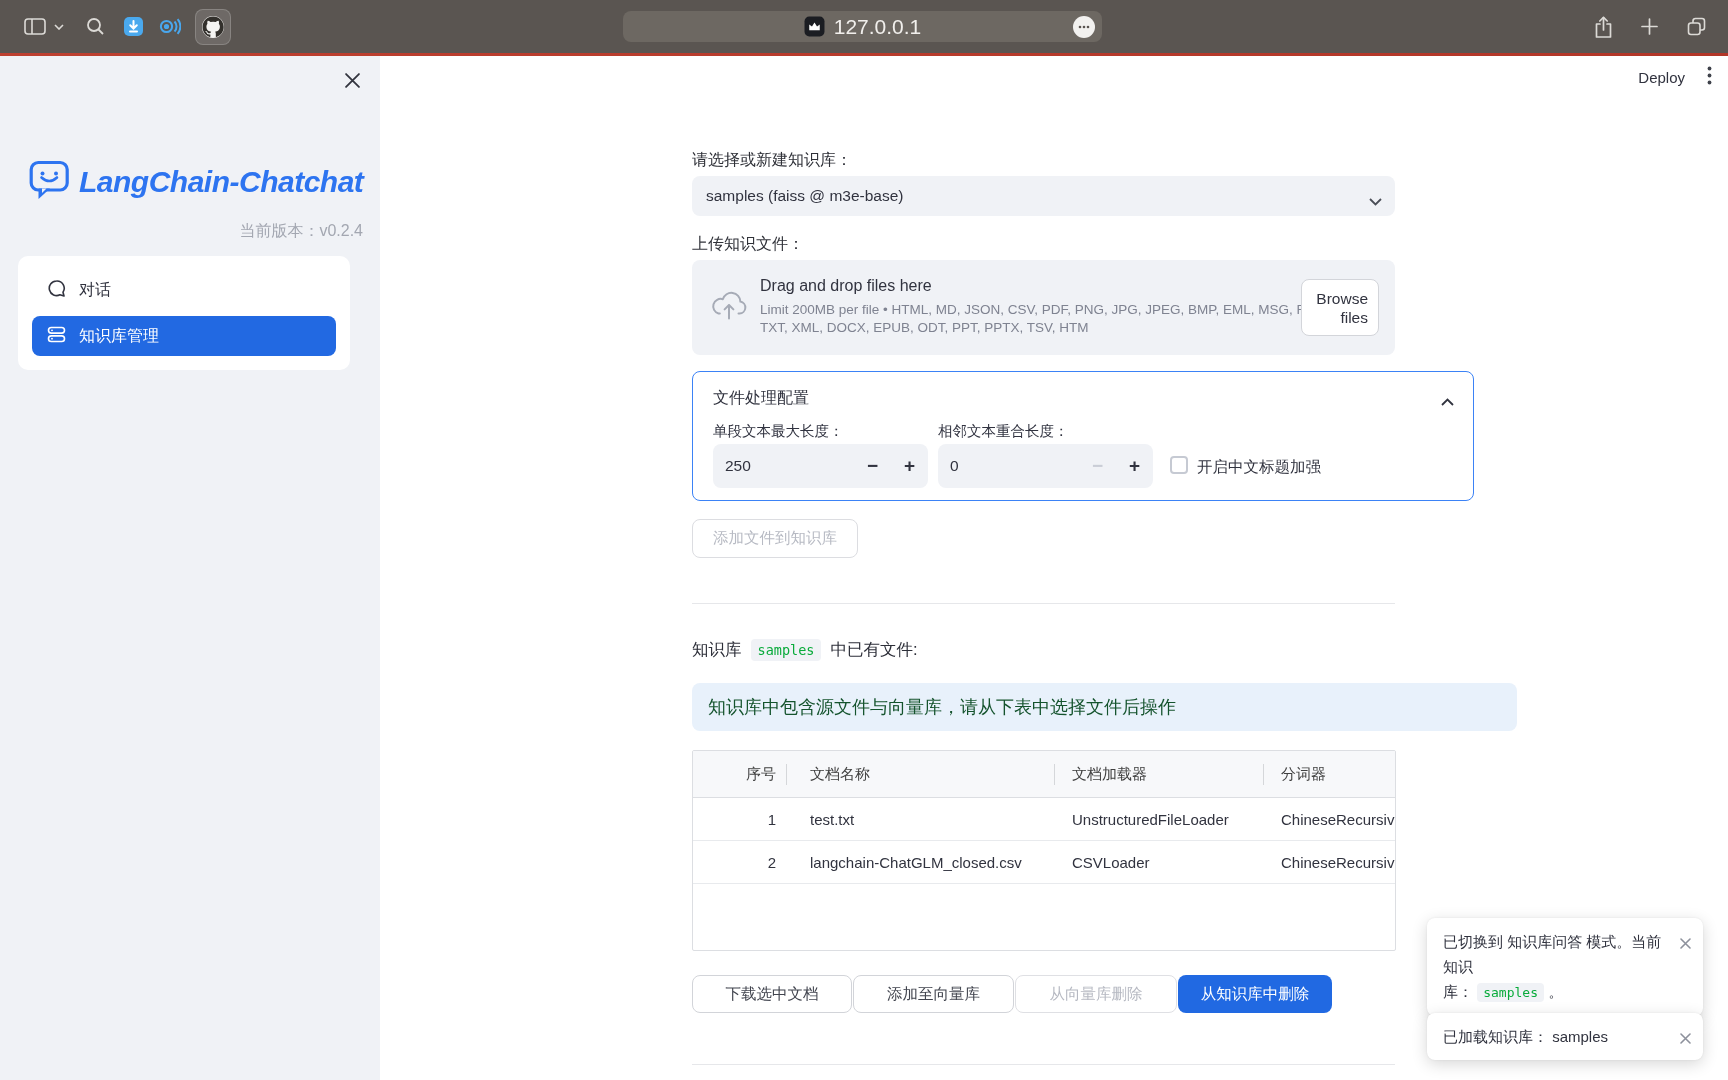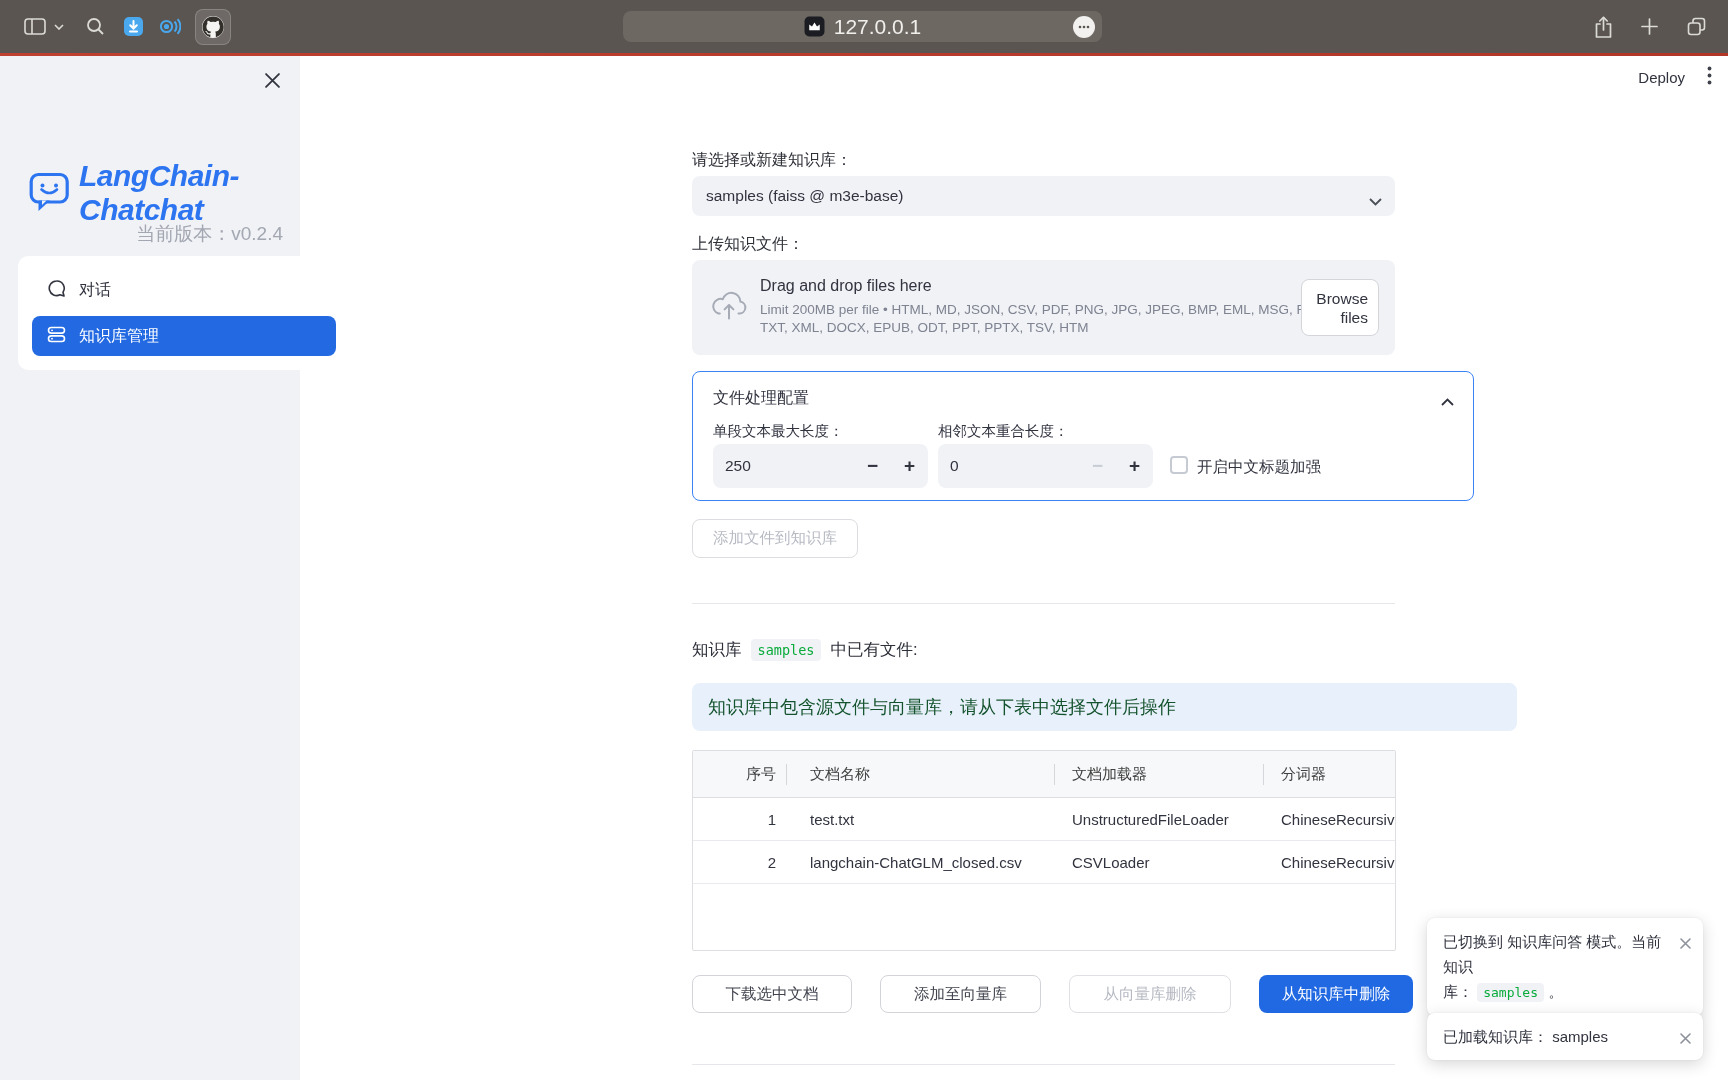--- a/index.html
+++ b/index.html
@@ -15,26 +15,26 @@
     border:1px solid rgba(255,255,255,.18); display:flex; align-items:center; justify-content:center; }
   .addr { position:absolute; left:623px; top:11px; width:479px; height:31px; border-radius:8px;
     background:#6d6862; display:flex; align-items:center; justify-content:center; gap:9px; }
   .addr-url { font-size:21px; color:#f1efec; }
   .addr-more { position:absolute; right:7px; top:4.5px; width:22px; height:22px; border-radius:50%;
     background:#f2f1ef; display:flex; align-items:center; justify-content:center; }
   .redline { position:absolute; top:53px; left:0; width:1728px; height:3px;
     background:linear-gradient(90deg,#bd4030,#b23628); }
 
   
-  .sidebar { position:absolute; left:0; top:56px; width:300px; height:1024px; background:#f0f2f6; }
+  .sidebar { position:absolute; left:0; top:56px; width:380px; height:1024px; background:#f0f2f6; }
   .sb-close { position:absolute; top:14px; right:18px; width:20px; height:20px; display:flex;
     align-items:center; justify-content:center; cursor:pointer; }
   .logo-row { position:absolute; left:29px; top:103px; display:flex; align-items:center; gap:9px; }
   .logo-text { font-size:30px; font-weight:700; font-style:italic; color:#2d74f0; letter-spacing:-.5px; }
-  .version { position:absolute; top:165px; right:17px; font-size:19px; color:#a3a7b1; }
+  .version { position:absolute; top:165px; right:17px; font-size:16px; color:#a3a7b1; }
   .menu-card { position:absolute; left:18px; top:200px; width:332px; background:#fff;
     border-radius:10px; padding:14px; }
   .menu-item { height:40px; border-radius:8px; display:flex; align-items:center; gap:13px;
     padding:0 15px; font-size:16px; color:#31333f; cursor:pointer; }
   .menu-item + .menu-item { margin-top:6px; }
   .menu-item.selected { background:#2269e2; color:#fff; }
 
   
   .deploy-row { position:absolute; top:66px; right:16px; display:flex; align-items:center; gap:22px; }
   .deploy-label { font-size:15px; color:#31333f; cursor:pointer; }
@@ -92,21 +92,21 @@
   .th,.td { display:flex; align-items:center; font-size:15px; white-space:nowrap; overflow:hidden;
     position:relative; }
   .th { color:#404040; }
   .td { color:#31333f; }
   .c-no { justify-content:flex-end; padding-right:10px; }
   .c-name { padding-left:24px; }
   .c-loader,.c-split { padding-left:18px; }
   .th.c-name::before,.th.c-loader::before,.th.c-split::before { content:""; position:absolute;
     left:0; top:13px; width:1px; height:21px; background:#d5d7da; }
 
-  .actions { position:absolute; left:0; top:975px; display:flex; gap:28px; }
+  .actions { position:absolute; left:0; top:975px; display:flex; gap:1px; }
   .btn { height:38px; border-radius:8px; font-size:15.5px; display:flex; align-items:center;
     justify-content:center; cursor:pointer; }
   .btn.secondary { background:#fff; border:1px solid #d2d4d9; color:#41444e; }
   .btn.disabled { background:#fff; border:1px solid #dfe0e4; color:#b6b9c2; }
   .btn.primary { background:#2169e2; border:none; color:#fff; }
 
   
   .toast { position:absolute; left:1427px; width:276px; background:#fff; border-radius:8px;
     box-shadow:0 4px 16px rgba(0,0,0,.16), 0 0 2px rgba(0,0,0,.08); padding:11px 34px 11px 16px;
     font-size:15px; line-height:25px; color:#31333f; }

